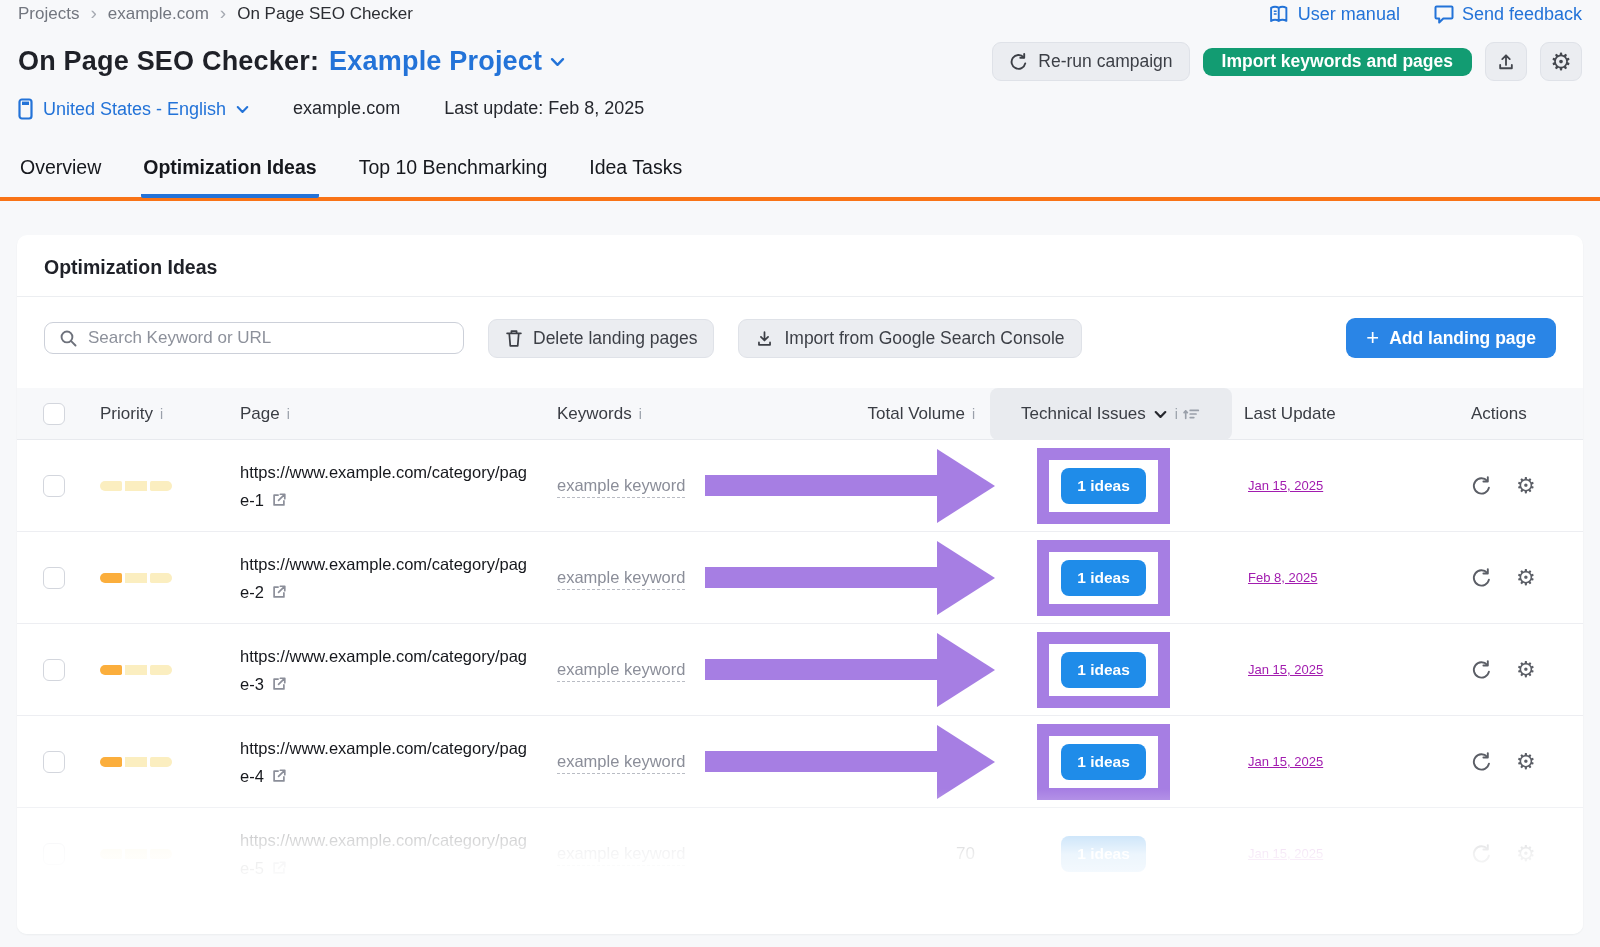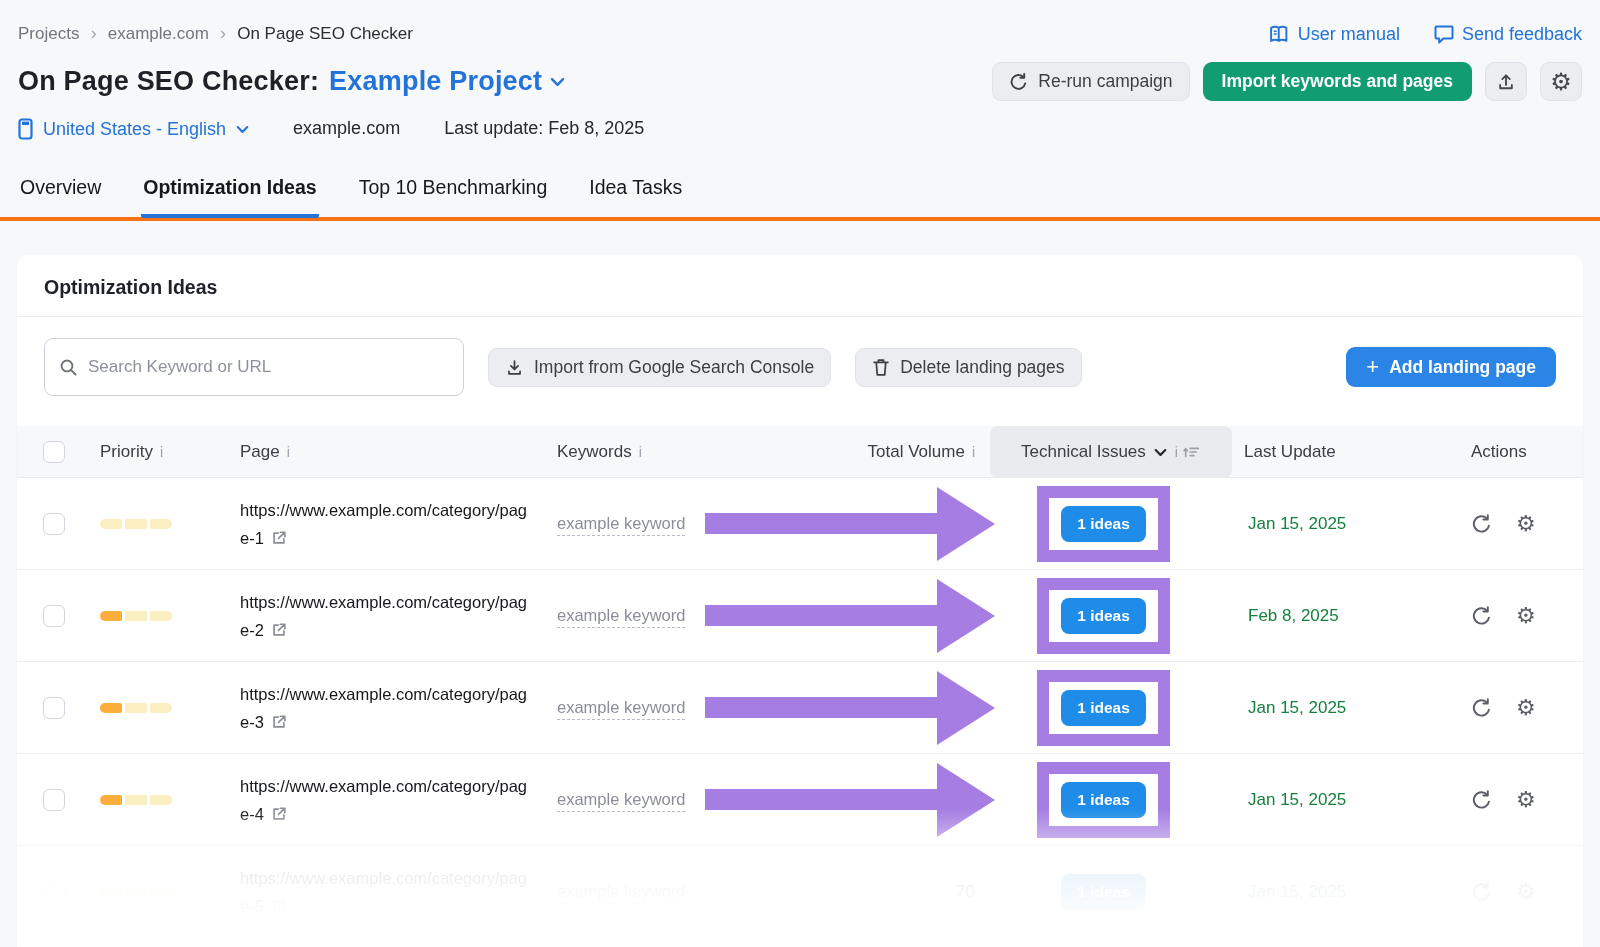--- a/index.html
+++ b/index.html
@@ -7,53 +7,53 @@
   body {
     font-family:"Liberation Sans", sans-serif;
     background:var(--page-bg, #f7f8fa);
     color:#1f2128;
     position:relative;
   }
   svg { display:block; }
   .icon { flex:0 0 auto; }
 
   
-  .row1 { display:flex; justify-content:space-between; align-items:center; padding:23px 18px 0 18px;text-align:center; }
+  .row1 { display:flex; justify-content:space-between; align-items:center; padding:3px 18px 0 18px;text-align:center; }
   .breadcrumb { display:flex; align-items:center; gap:10px; font-size:17px; color:#72767f; }
   .breadcrumb .crumb { cursor:pointer; }
   .breadcrumb .crumb.current { color:#2c2e33; }
   .breadcrumb .sep { color:#a6aab2; font-size:19px; line-height:1; padding:0 1px 3px 1px; }
   .top-links { display:flex; align-items:center; gap:34px; }
   .top-link { display:flex; align-items:center; gap:8px; color:var(--accent-blue,#2373d8); font-size:18px; cursor:pointer; }
 
   .row2 { display:flex; justify-content:space-between; align-items:center; padding:17px 18px 0 18px; }
   .page-title { font-size:27px; font-weight:bold; letter-spacing:.2px; display:flex; align-items:center; gap:10px; }
   .project-picker { color:var(--accent-blue,#2373d8); font-weight:bold; display:flex; align-items:center; gap:8px; cursor:pointer; }
   .hdr-actions { display:flex; align-items:center; gap:13px; }
   .btn { display:flex; align-items:center; gap:10px; border-radius:9px; font-size:17.5px; cursor:pointer; white-space:nowrap; }
   .btn-gray { background:#ebedf1; border:1px solid #dfe2e8; color:#3c3f46; padding:1px 16px; height:39px; }
-  .btn-green { background:var(--green,#129c72); color:#fff; font-weight:bold; padding:8px 19px; height:39px; border:none; }
+  .btn-green { background:var(--green,#129c72); color:#fff; font-weight:bold; padding:8px 19px; height:28px; border:none; }
   .btn-icon { width:42px; height:39px; justify-content:center; padding:0; }
 
   .row3 { display:flex; align-items:flex-start; gap:44px; padding:17px 18px 0 18px; font-size:18px; }
   .locale { display:flex; align-items:center; gap:10px; color:var(--accent-blue,#2373d8); cursor:pointer; }
   .meta-plain { color:#26282e; }
 
   
   .tabs { display:flex; gap:38px; padding:0 18px; margin-top:30px; border-bottom:4px solid #f97316; }
   .tab { font-size:19.5px; padding:6px 2px 15px 2px; cursor:pointer; color:#16181d; border-bottom:4px solid transparent; margin-bottom:-1px; border-radius:2px; }
   .tab.active { font-weight:bold; border-bottom-color:var(--accent-blue,#2373d8); }
 
   
   .card { position:relative; margin:34px 17px 0 17px; height:699px; background:#fff; border-radius:10px; box-shadow:0 1px 2px rgba(26,30,40,.05); overflow:hidden; }
   .card-title { font-size:19.5px; font-weight:bold; padding:21px 27px 17px 27px; }
   .card-divider { height:1px; background:#eceef1; }
 
   .toolbar { display:flex; align-items:center; gap:24px; padding:21px 27px 30px 27px; }
-  .search-box { display:flex; align-items:center; gap:10px; width:420px; height:58px; border:1px solid #ccd0d9; border-radius:9px; padding:0 14px; background:#fff; }
+  .search-box { display:flex; align-items:center; gap:10px; width:420px; height:32px; border:1px solid #ccd0d9; border-radius:9px; padding:0 14px; background:#fff; }
   .search-box input { border:none; outline:none; font-size:17px; font-family:inherit; color:#2c2e33; width:100%; background:transparent; }
   .search-box input::placeholder { color:#8d919b; }
   .toolbar-spacer { flex:1; }
   .btn-blue { background:var(--button-blue,#2a85e6); color:#fff; font-weight:bold; border:none; padding:8px 20px; height:40px; }
   .plus-glyph { font-size:22px; font-weight:normal; line-height:0; }
 
   
   .grid { display:grid; grid-template-columns:83px 140px 317px 150px 268px 257px 223px 1fr; align-items:center; }
   .thead { height:52px; background:#f7f8fa; border-bottom:1px solid #e8eaee; font-size:17px; color:#3a3d44; }
   .th { display:flex; align-items:center; gap:7px; }
@@ -72,21 +72,21 @@
   .seg:first-child { border-radius:6px 2px 2px 6px; }
   .seg:last-child { border-radius:2px 6px 6px 2px; }
   .seg-hi { background:var(--orange,#fbae3c); }
   .page-cell { padding-right:24px; }
   .url { font-size:16.5px; line-height:28px; color:#16181d; word-break:break-all; cursor:pointer; }
   .ext-link { display:inline-block; vertical-align:-2px; margin-left:7px; color:#8b8e99; cursor:pointer; }
   .kw { font-size:16.5px; color:#8b8e99; border-bottom:1.5px dashed #b9bcc4; padding-bottom:3px; cursor:pointer; white-space:nowrap; }
   .vol { font-size:17px; color:#1f2128; padding-right:0; text-align:right; width:100%; }
   .ideas-btn { background:var(--ideas-blue,#1f8ce9); color:#ffffff; font-weight:bold; font-size:15.5px; border:none; border-radius:8px; padding:9px 16px; cursor:pointer; white-space:nowrap; }
   .hl-box { border:12px solid var(--purple,#a67ee3); background:#fff; padding:8px 12px; display:inline-block; }
-  .date { font-size:17px; color:#15803d; padding-left:16px; }
+  .date { font-size:13px; color:#a21caf; padding-left:16px;text-decoration:underline; }
   .actions-cell { display:flex; gap:24px; padding-left:16px; color:#5b5e66; }
   .action-ic { cursor:pointer; display:flex; align-items:center; }
   .gear-glyph { font-size:22px; line-height:1; color:#5b5e66; }
   .gear-glyph.lg { font-size:24px; color:#44474e; }
 
   
   .arrow { position:absolute; left:688px; top:50%; transform:translateY(-50%); display:flex; align-items:center; z-index:5; pointer-events:none; }
   .arrow .shaft { width:232px; height:21px; background:var(--purple,#a67ee3); }
   .arrow .head { width:0; height:0; border-top:37px solid transparent; border-bottom:37px solid transparent; border-left:58px solid var(--purple,#a67ee3); }
 
@@ -199,34 +199,34 @@
       <span class="icon">
         <svg width="19" height="19" viewBox="0 0 20 20">
             <circle cx="8.4" cy="8.4" r="5.7" fill="none" stroke="#6d717b" stroke-width="2"></circle>
             <path d="M12.8 12.8l4.6 4.6" stroke="#6d717b" stroke-width="2" stroke-linecap="round"></path>
           </svg>
       </span>
       <input type="text" placeholder="Search Keyword or URL" style="">
     </div>
     <button class="btn btn-gray">
       <span class="icon">
+        <svg width="18" height="19" viewBox="0 0 20 22">
+            <path d="M2 5h16M7 5V2.5h6V5M4.5 5l1.2 14.5h8.6L15.5 5" fill="none" stroke="#3c3f46" stroke-width="2" stroke-linecap="round" stroke-linejoin="round"></path>
+          </svg>
+      </span>
+      <span>Delete landing pages</span>
+    </button>
+    <button class="btn btn-gray">
+      <span class="icon">
         <svg width="19" height="19" viewBox="0 0 24 24">
             <path d="M12 4v9.5M7.5 10l4.5 4.5L16.5 10" fill="none" stroke="#3c3f46" stroke-width="2.2" stroke-linecap="round" stroke-linejoin="round"></path>
             <path d="M5 17v3h14v-3" fill="none" stroke="#3c3f46" stroke-width="2.2" stroke-linecap="round" stroke-linejoin="round"></path>
           </svg>
       </span>
       <span>Import from Google Search Console</span>
-    </button>
-    <button class="btn btn-gray">
-      <span class="icon">
-        <svg width="18" height="19" viewBox="0 0 20 22">
-            <path d="M2 5h16M7 5V2.5h6V5M4.5 5l1.2 14.5h8.6L15.5 5" fill="none" stroke="#3c3f46" stroke-width="2" stroke-linecap="round" stroke-linejoin="round"></path>
-          </svg>
-      </span>
-      <span>Delete landing pages</span>
     </button>
     <div class="toolbar-spacer"></div>
     <button class="btn btn-blue">
       <span class="plus-glyph">+</span>
       <span>Add landing page</span>
     </button>
   </div>
 
   <div class="grid thead">
     <div class="th cell-pad-l">

